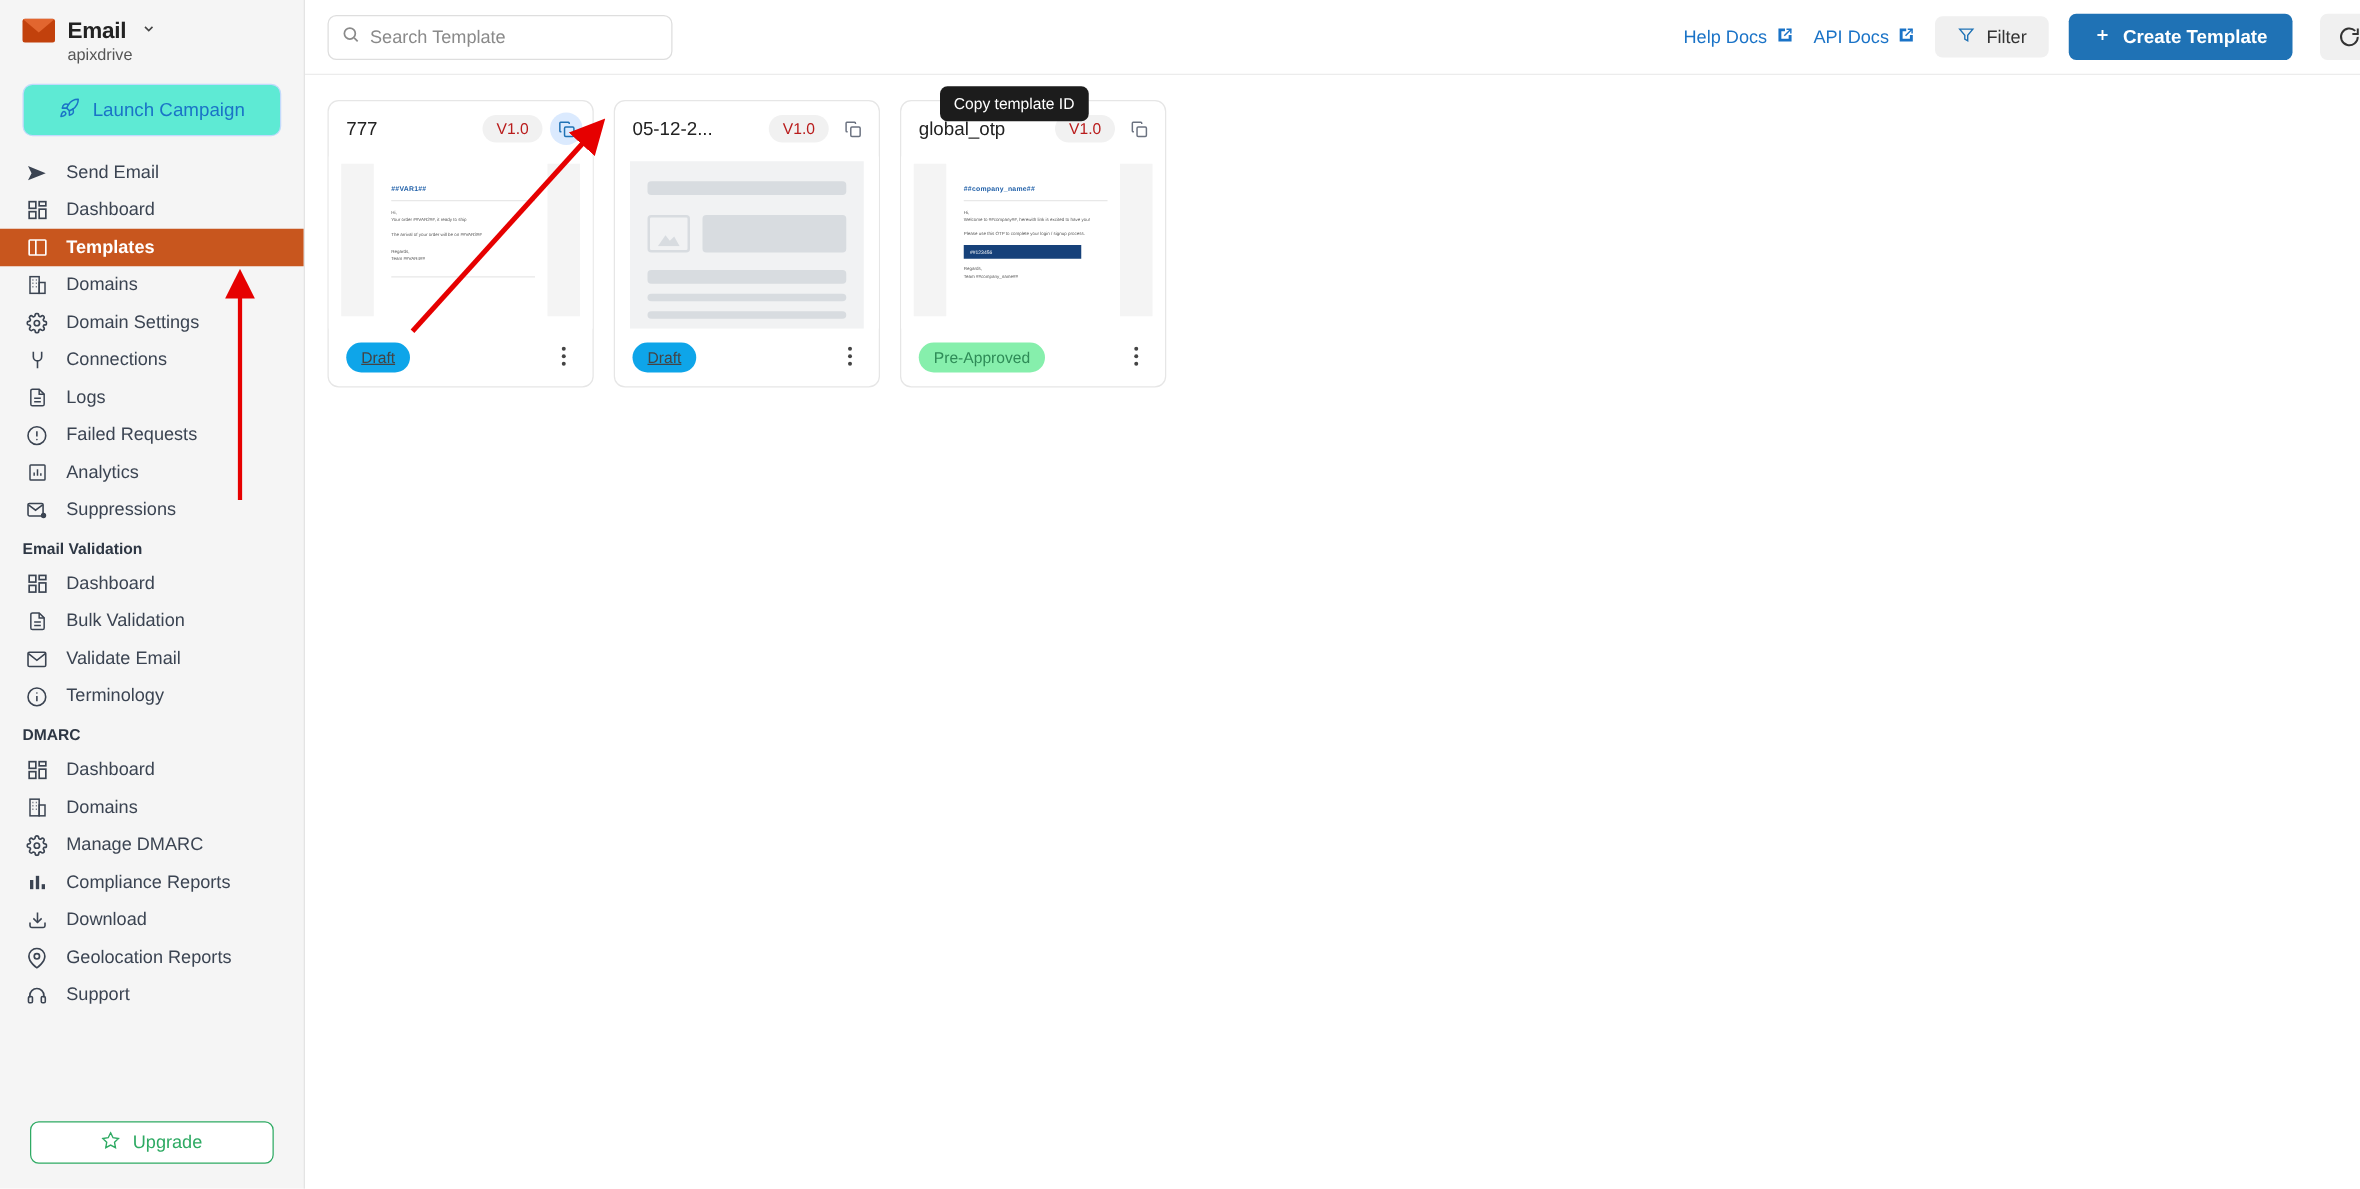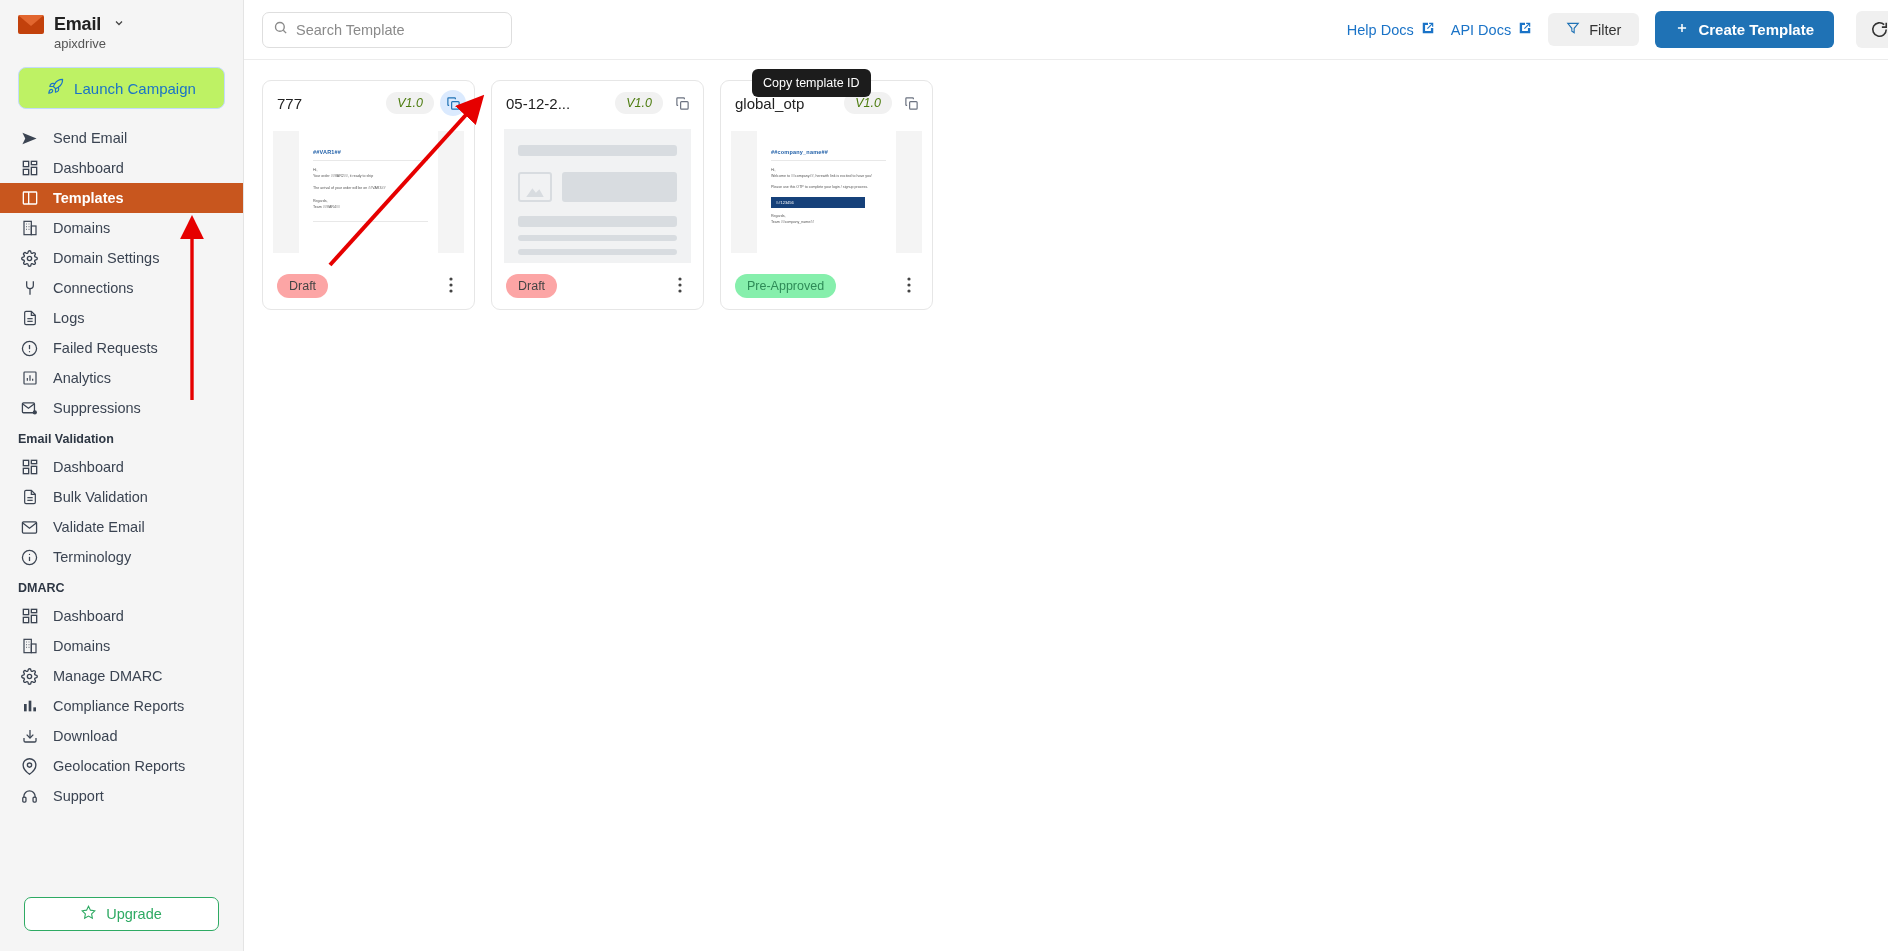--- a/index.html
+++ b/index.html
@@ -53,21 +53,21 @@
   .brand-caret { font-size: 12px; color: #444; margin-left: 2px; }
   .brand-sub {
     font-size: 13px;
     color: #555;
     padding: 1px 0 0 54px;
   }
 
   .launch-btn {
     margin: 16px 18px 0 18px;
     height: 42px;
-    background: #bef264;
+    background: #5eead4;
     border: 1px solid #c3dafc;
     border-radius: 8px;
     display: flex;
     align-items: center;
     justify-content: center;
     gap: 10px;
     color: #1a73c7;
     font-size: 15px;
     cursor: pointer;
   }
@@ -121,21 +121,21 @@
   .main { flex: 1; position: relative; background: #ffffff; }
 
   .topbar {
     height: 60px;
     display: flex;
     align-items: center;
     padding: 0 8px 0 18px;
     border-bottom: 1px solid #ececec;
   }
   .search-box {
-    width: 250px;
+    width: 276px;
     height: 36px;
     border: 1px solid #dedede;
     border-radius: 7px;
     display: flex;
     align-items: center;
     gap: 8px;
     padding: 0 10px;
     background: #fff;
   }
   .search-box input {
@@ -230,24 +230,23 @@
     color: #222;
     white-space: nowrap;
     overflow: hidden;
     text-overflow: ellipsis;
     flex: 1;
   }
   .version-badge {
     background: #f1f1f1;
     border-radius: 11px;
     font-size: 12.5px;
-    color: #4d7c0f;
+    color: #b91c1c;
     padding: 4px 11px;
     flex: 0 0 auto;
-    font-style: italic;
   }
   .copy-icon-btn {
     width: 26px; height: 26px;
     border-radius: 50%;
     display: flex;
     align-items: center;
     justify-content: center;
     color: #6b7280;
     cursor: pointer;
     flex: 0 0 26px;
@@ -310,21 +309,21 @@
     height: 46px;
     display: flex;
     align-items: center;
     padding: 0 14px;
   }
   .status-badge {
     font-size: 12.5px;
     border-radius: 12px;
     padding: 5px 12px;
   }
-  .status-draft { background: #fca5a5; color: #444; }
+  .status-draft { background: #0ea5e9; color: #444; text-decoration: underline; }
   .status-approved { background: #86efac; color: #2e8b57; }
   .kebab {
     margin-left: auto;
     color: #444;
     font-size: 17px;
     letter-spacing: 0;
     line-height: 1;
     cursor: pointer;
     width: 18px; text-align: center;
   }

